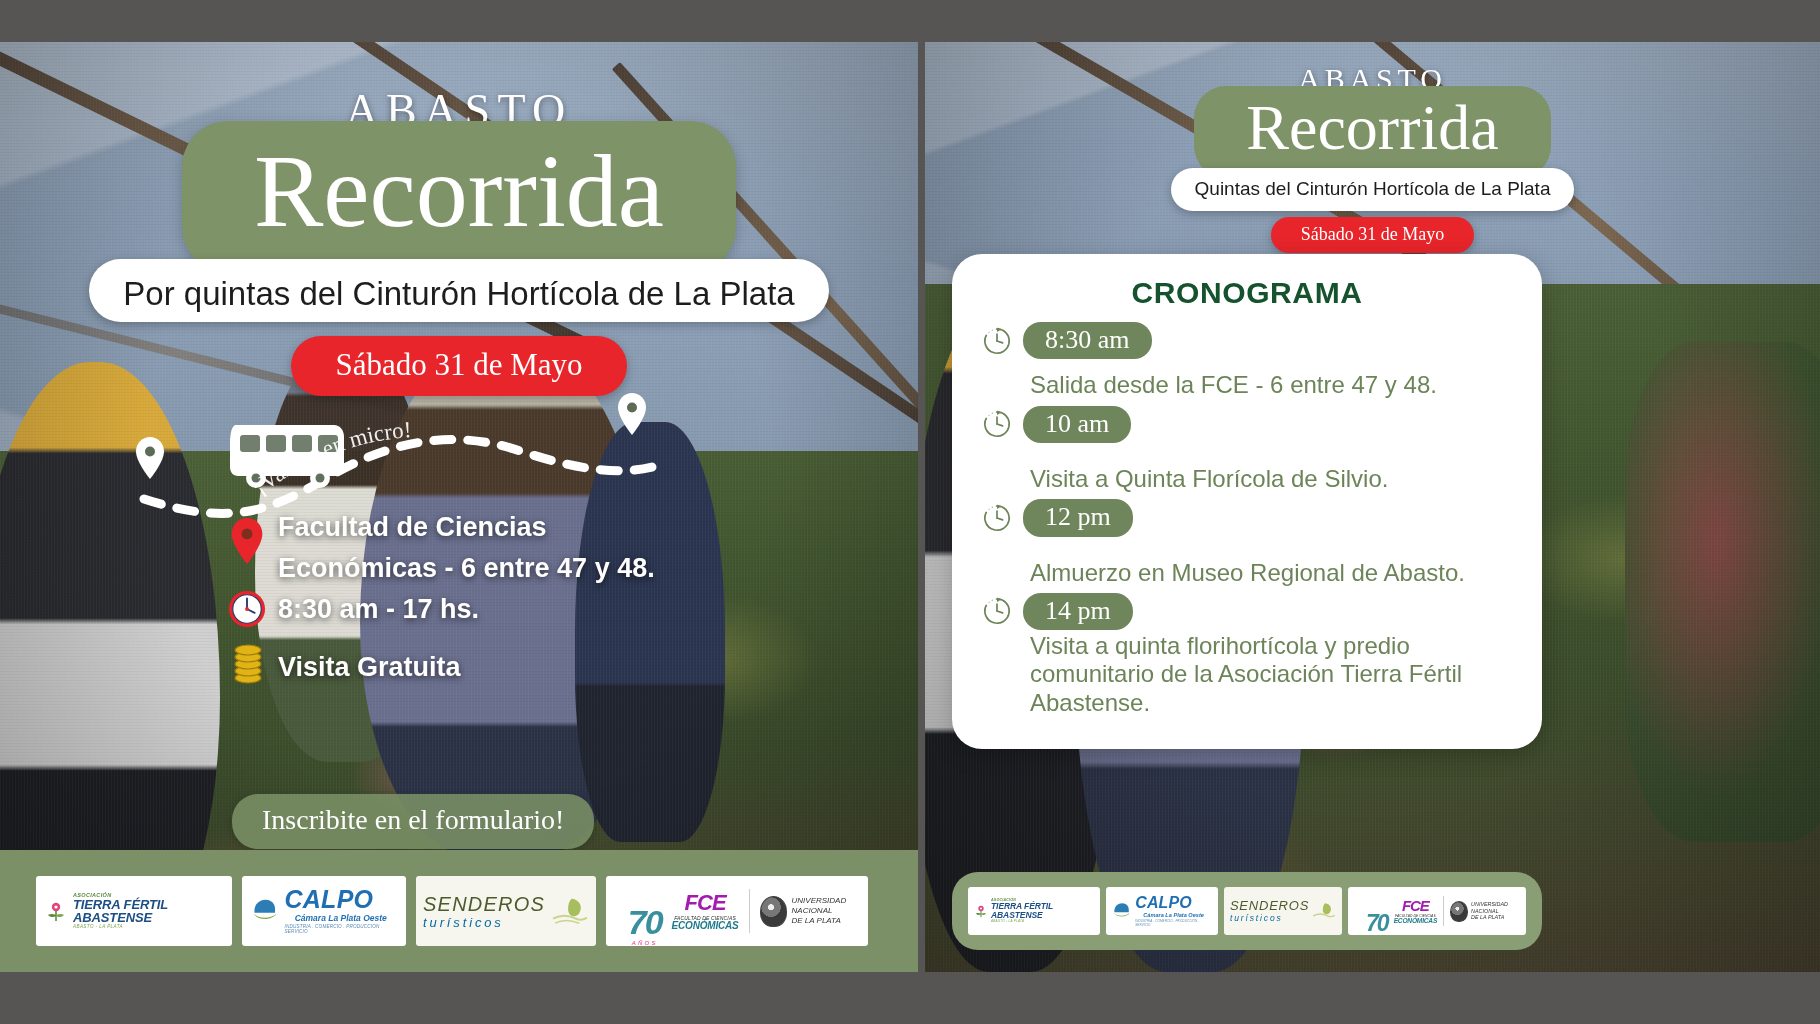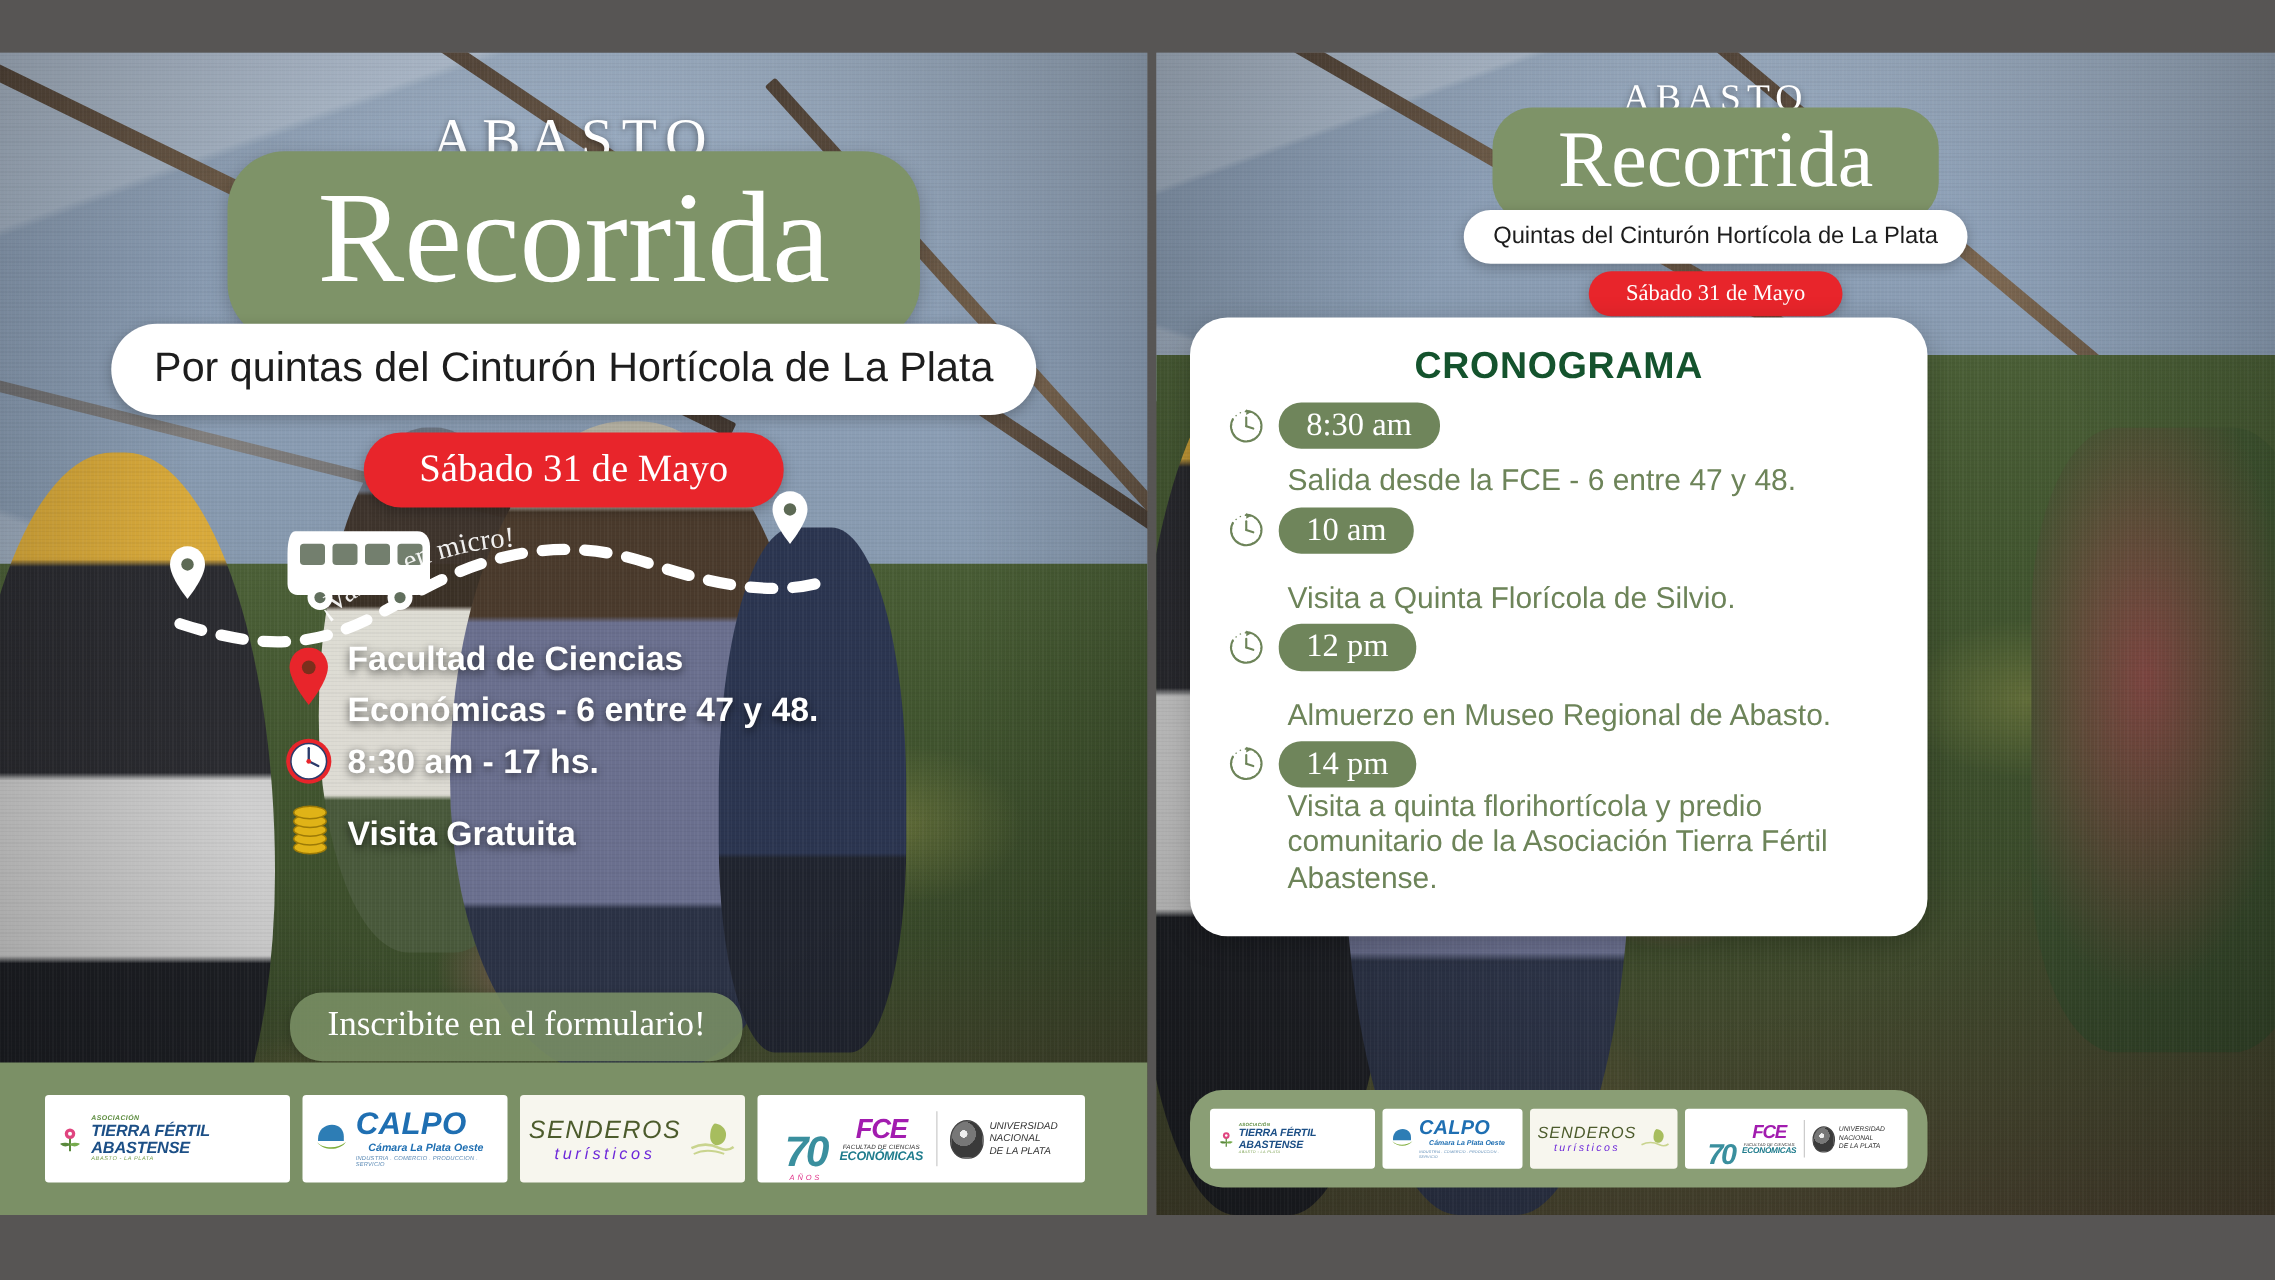--- a/index.html
+++ b/index.html
@@ -70,21 +70,21 @@
   .hdr-left .title-pill {
     font-size: 104px; padding: 18px 72px 30px; border-radius: 46px;
     margin-top: -16px; box-shadow: 0 4px 14px rgba(0,0,0,.22);
   }
 
   .pill-white {
     display: inline-block; background: #ffffff; color: #1d1d1d;
     border-radius: 40px; line-height: 1;
     box-shadow: 0 3px 10px rgba(0,0,0,.25);
   }
-  .hdr-left .sub-pill { font-size: 33px; padding: 18px 34px 22px; margin-top: -14px; }
+  .hdr-left .sub-pill { font-size: 33px; padding: 18px 34px 12px; margin-top: -14px; }
 
   .pill-red {
     display: inline-block; background: #e8252b; color: #ffffff;
     font-family: "Liberation Serif", serif; border-radius: 30px; line-height: 1;
     box-shadow: 0 3px 10px rgba(0,0,0,.25);
   }
   .hdr-left .date-pill { font-size: 31px; padding: 13px 44px 16px; margin-top: 14px; }
 
   
   .route { position: absolute; z-index: 6; left: 120px; top: 365px; width: 580px; height: 120px; }
@@ -130,21 +130,21 @@
   .lg-tfa-txt .t1 { font-size: 5.5px; color: #5a8a3c; letter-spacing: .06em; font-weight: bold;}
   .lg-tfa-txt .t2 { font-size: 13px; color: #1c4f86; font-weight: bold; letter-spacing: -.01em; }
   .lg-tfa-txt .t3 { font-size: 4.5px; color: #7aa050; letter-spacing: .1em; margin-top:1px;}
 
   .lg-calpo-txt .c1 { font-size: 25px; color: #1f6fb2; font-weight: bold; letter-spacing: .01em; line-height: .95;}
   .lg-calpo-txt .c2 { font-size: 8.5px; color: #1f6fb2; font-weight: bold; margin-top: 2px; text-align: center;}
   .lg-calpo-txt .c3 { font-size: 4.6px; color: #5b8ab5; letter-spacing: .04em; margin-top: 1px;}
 
   .lg-send { text-align: left; line-height: 1; }
   .lg-send .s1 { font-size: 20px; color: #4c5b2c; letter-spacing: .06em; }
-  .lg-send .s2 { font-size: 13px; color: #6d28d9; letter-spacing: .22em; margin-top: 2px; text-align: center;}
+  .lg-send .s2 { font-size: 13px; color: #0369a1; letter-spacing: .22em; margin-top: 2px;}
 
   .lg-70 { display:flex; flex-direction:column; align-items:center; line-height:1; }
   .lg-70 .seventy { font-size: 34px; color:#3a8f9e; font-weight: bold; letter-spacing:-2px;margin-top:29px; }
   .lg-70 .anios { font-size: 6px; color:#e0348a; letter-spacing:.38em; margin-top:1px;}
 
   .lg-fce { text-align:center; line-height:1; }
   .lg-fce .f1 { font-size: 22px; color: #a21caf; font-weight: bold; letter-spacing:-1px;}
   .lg-fce .f2 { font-size: 5px; color: #2b2b2b; letter-spacing: .03em; margin-top:2px;}
   .lg-fce .f3 { font-size: 10px; color: #1e7b8c; font-weight: bold; letter-spacing:-.2px;}
 

